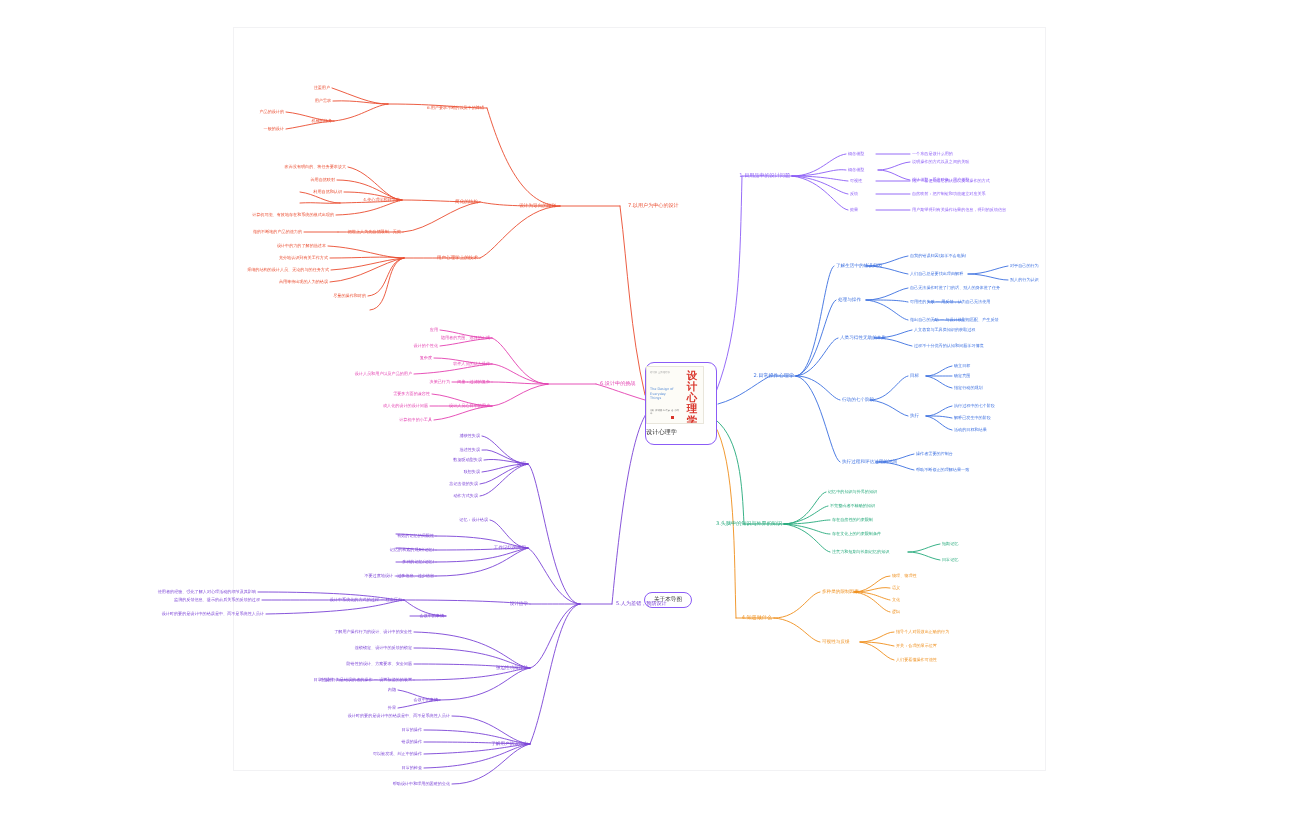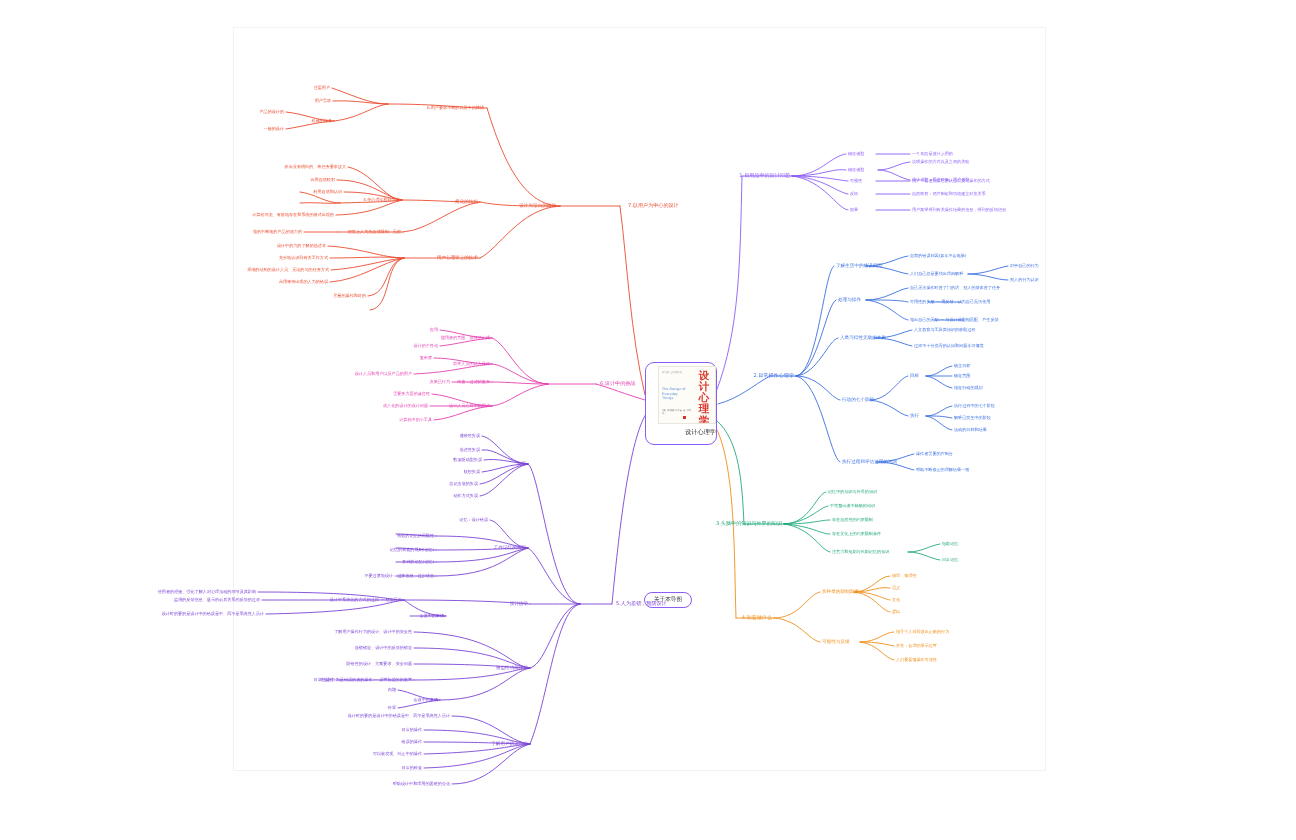--- a/index.html
+++ b/index.html
@@ -19,21 +19,21 @@
   .cn-red{color:#ea4c2f;}
   .cn-pur{color:#8b5cf6;}
   .cn-blu{color:#3b6fe0;}
   .cn-grn{color:#24a97a;}
   .cn-org{color:#ef8f1c;}
   .cn-mag{color:#e33fb0;}
   .cn-vio{color:#7b43d6;}
   #central{position:absolute;left:645px;top:362px;width:72px;height:83px;
            border:1.3px solid #8b5cf6;border-radius:9px;background:#fff;
            box-sizing:border-box;display:flex;flex-direction:column;
-           align-items:flex-end;}
+           align-items:flex-start;}
   #cover{width:56px;height:56px;margin-top:3px;background:#fdfcf7;
          border:0.6px solid #e9e6dc;position:relative;overflow:hidden;}
   #cover .cjk{position:absolute;right:3px;top:3px;width:16px;
       font-size:10.5px;font-weight:bold;color:#d9342a;line-height:1.06;
       text-align:center;letter-spacing:0;}
   #cover .en{position:absolute;left:3px;top:20px;width:26px;font-size:3.4px;
       color:#5a8fd6;line-height:1.35;}
   #cover .top{position:absolute;left:3px;top:4px;width:26px;font-size:2.4px;
       color:#9a9a9a;line-height:1.3;}
   #cover .bot{position:absolute;left:3px;bottom:8px;width:30px;font-size:2.4px;

